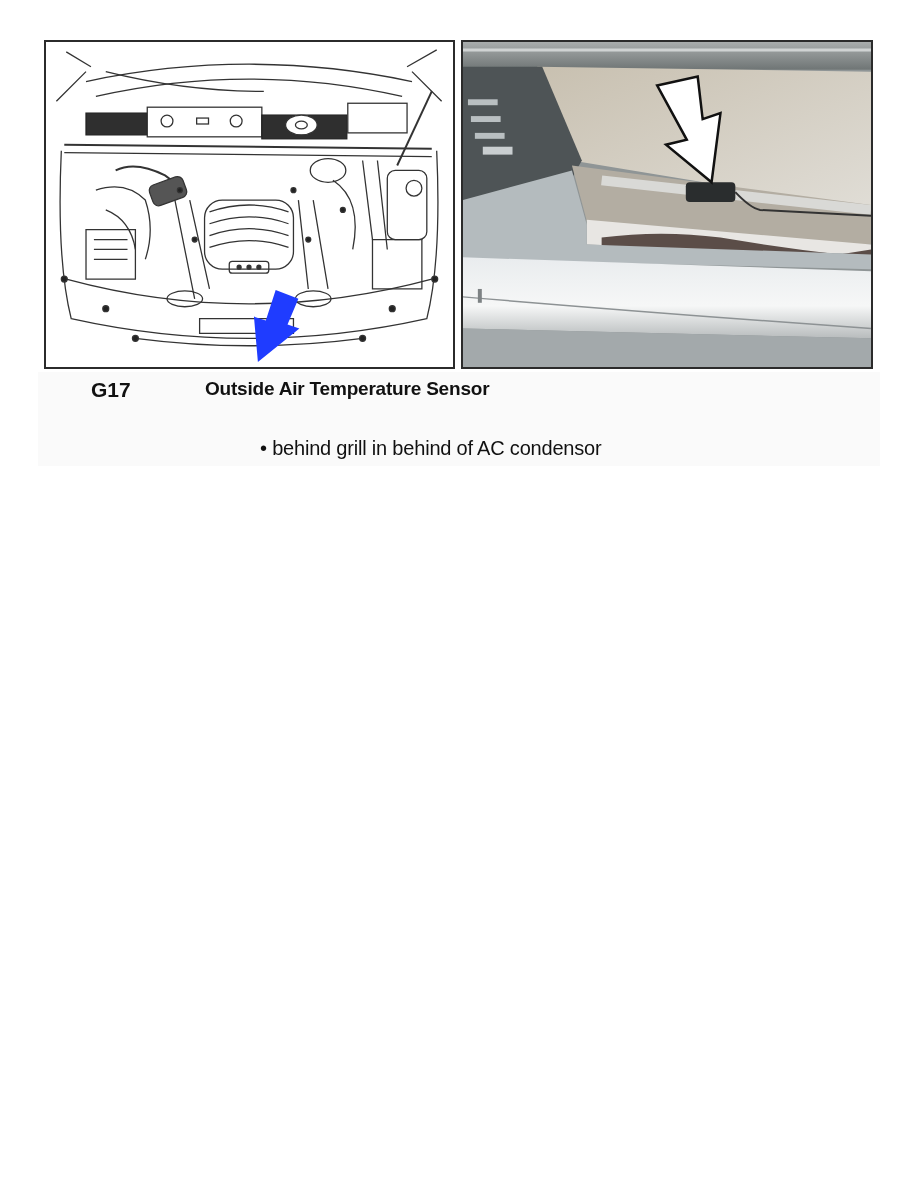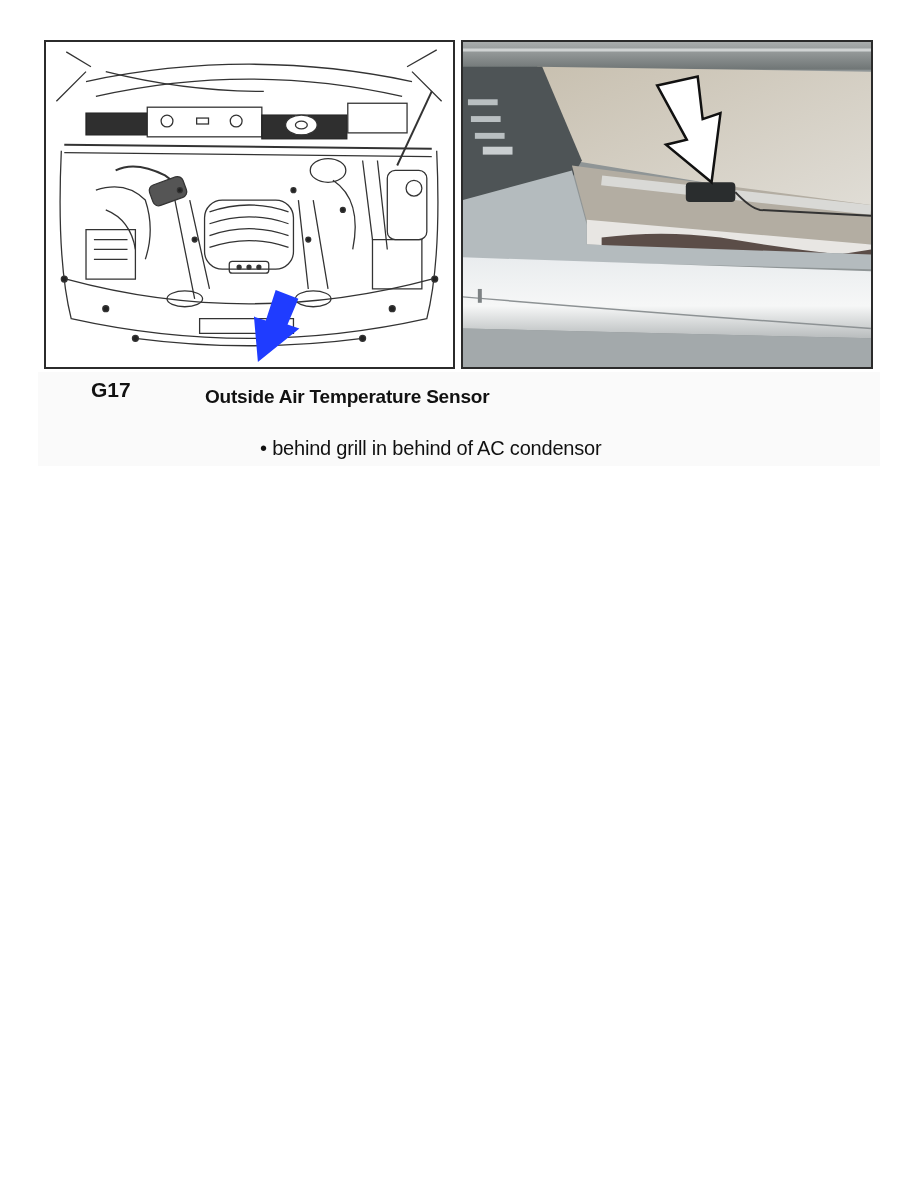--- a/index.html
+++ b/index.html
@@ -59,21 +59,20 @@
       color: #111111;
     }
     .title {
       position: absolute;
       left: 205px;
       top: 378px;
       font-size: 19px;
       font-weight: bold;
       color: #111111;
       letter-spacing: -0.2px;
-      margin-top: 8px;
     }
     .bullet {
       position: absolute;
       left: 260px;
       top: 437px;
       font-size: 20px;
       color: #111111;
       letter-spacing: -0.2px;
     }
   </style>

